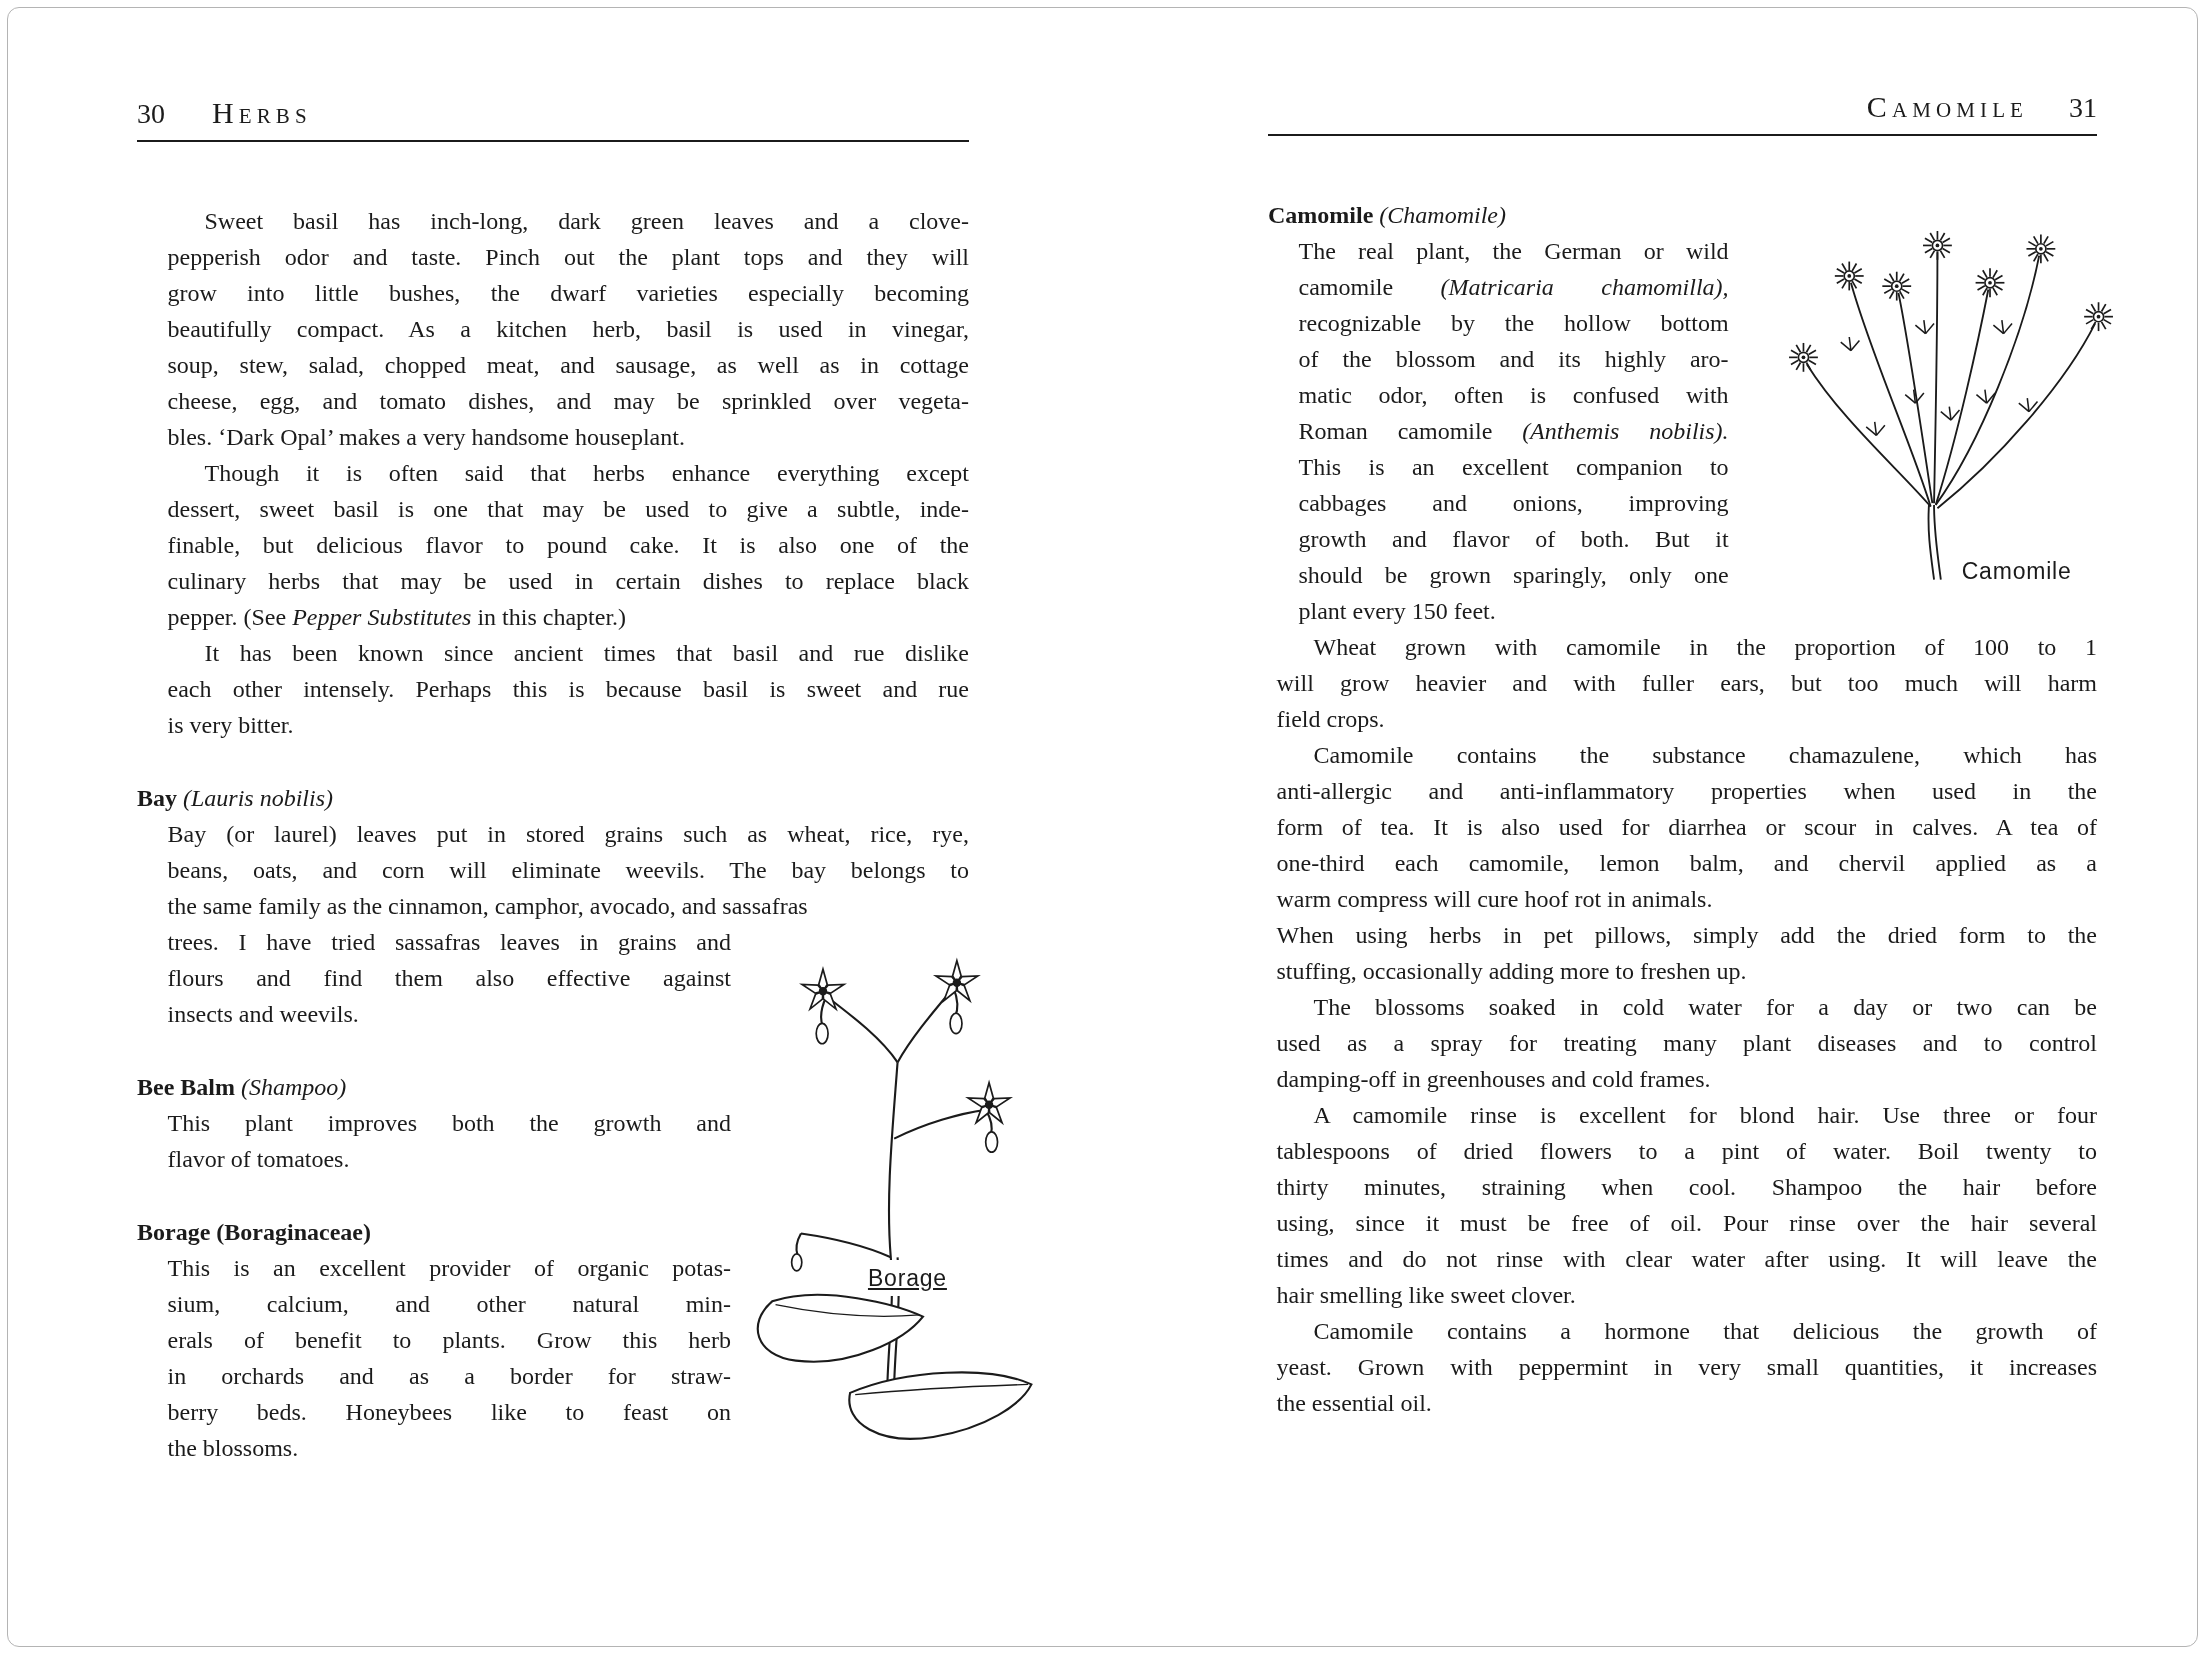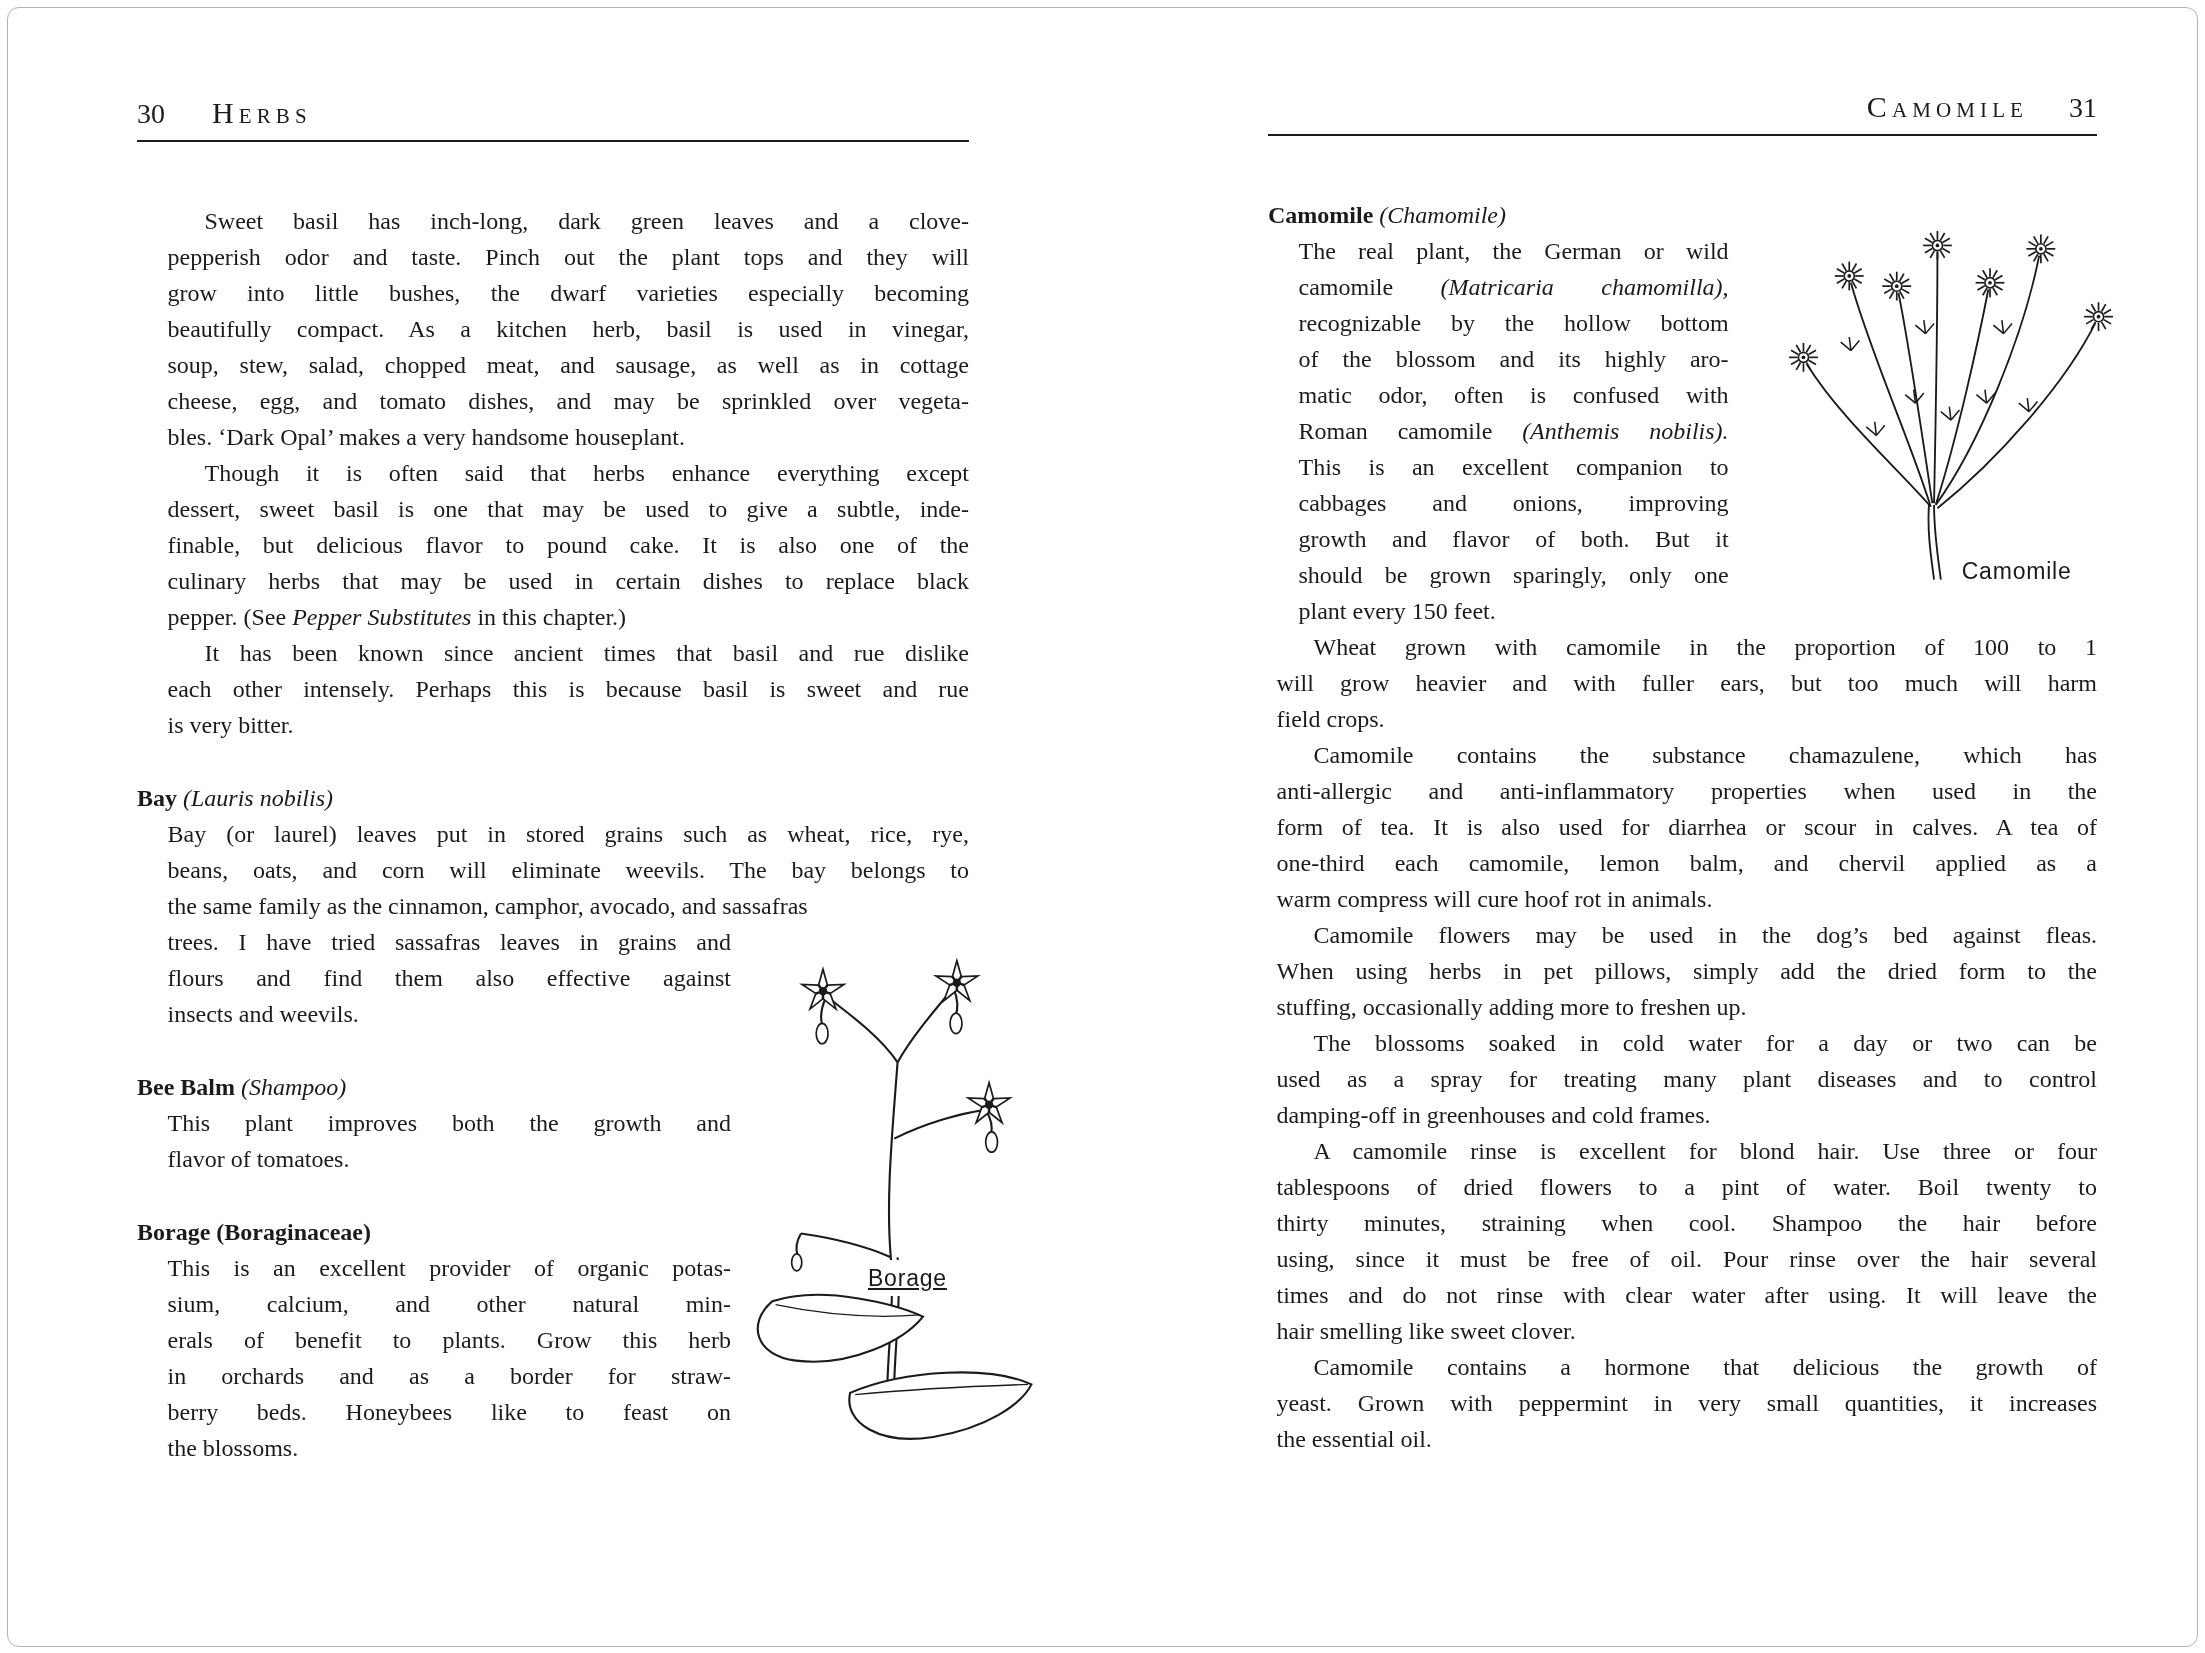--- a/index.html
+++ b/index.html
@@ -246,21 +246,20 @@
           <div class="line last">field crops.</div>
         </div>
       <div class="para flush fi">
           <div class="line first">Camomile contains the substance chamazulene, which has</div>
           <div class="line">anti-allergic and anti-inflammatory properties when used in the</div>
           <div class="line">form of tea. It is also used for diarrhea or scour in calves. A tea of</div>
           <div class="line">one-third each camomile, lemon balm, and chervil applied as a</div>
           <div class="line last">warm compress will cure hoof rot in animals.</div>
         </div>
       <div class="para flush fi">
-          <div class="line first">Camomile flowers may be used in the dog’s bed against fleas.</div>
           <div class="line">When using herbs in pet pillows, simply add the dried form to the</div>
           <div class="line last">stuffing, occasionally adding more to freshen up.</div>
         </div>
       <div class="para flush fi">
           <div class="line first">The blossoms soaked in cold water for a day or two can be</div>
           <div class="line">used as a spray for treating many plant diseases and to control</div>
           <div class="line last">damping-off in greenhouses and cold frames.</div>
         </div>
       <div class="para flush fi">
           <div class="line first">A camomile rinse is excellent for blond hair. Use three or four</div>

